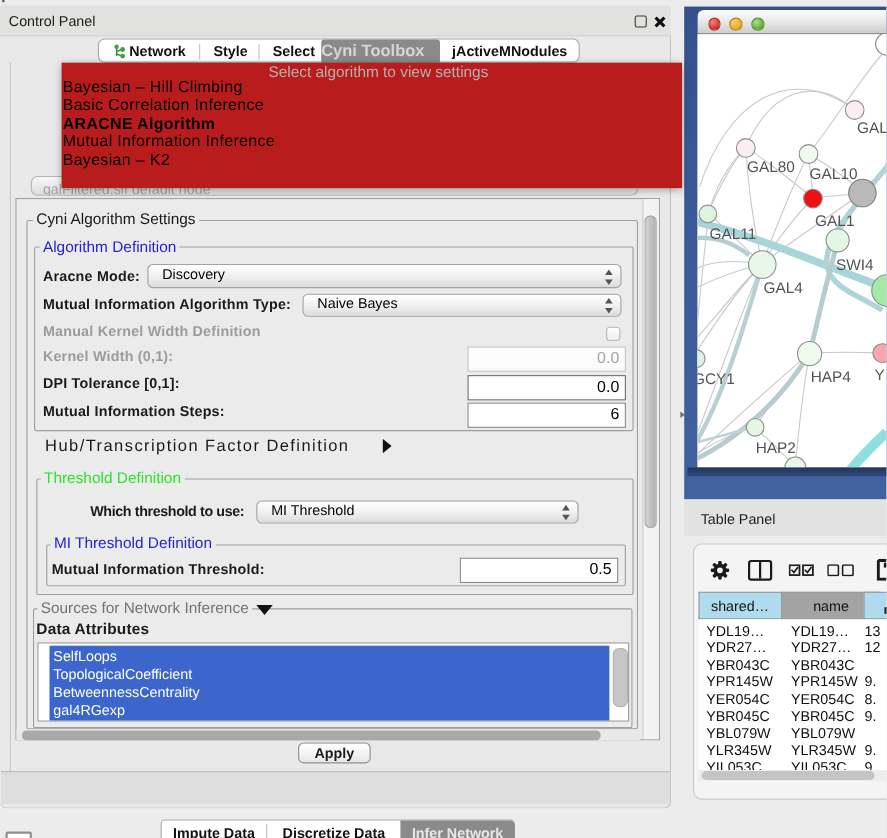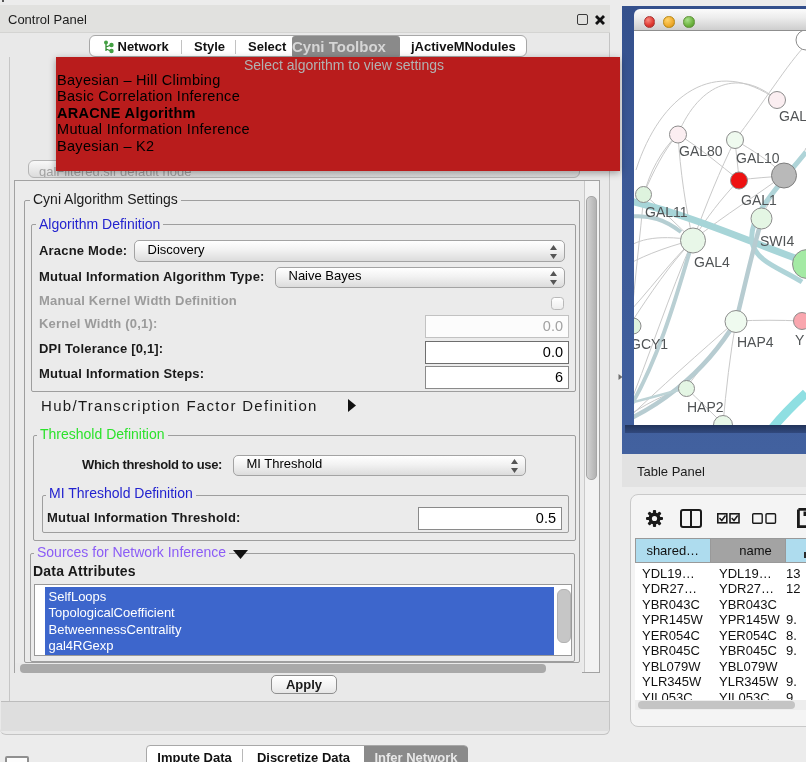--- a/index.html
+++ b/index.html
@@ -150,21 +150,21 @@
       <path d="M4.5 0 L8 5 L1 5 Z M4.5 14 L8 9 L1 9 Z" fill="#555"></path>
     </svg>
 </div>
 
 <div class="group" style="left:42px;top:495px;width:525px;height:36px;"></div>
 <div class="gtitle" style="left:46px;top:484.5px;color:#2323cf;">MI Threshold Definition</div>
 <div class="lbl" style="left:47px;top:509.5px;">Mutual Information Threshold:</div>
 <div class="tfield" style="left:418px;top:507px;">0.5</div>
 
 <div class="group" style="left:29.5px;top:552.5px;width:543.5px;height:107px;"></div>
-<div class="gtitle" style="left:34px;top:544.4px;color:#8b5cf6;">Sources for Network Inference</div>
+<div class="gtitle" style="left:34px;top:544.4px;color:#737373;">Sources for Network Inference</div>
 <svg class="abs" style="left:233px;top:549.5px" width="15" height="9" viewBox="0 0 15 9">
     <path d="M0 0 L15 0 L7.5 9 Z" fill="#111"></path>
   </svg>
 <div class="lbl" style="left:33px;top:563.4px;font-size:14px;">Data Attributes</div>
 
 <div class="abs" style="left:33.5px;top:584px;width:538.5px;height:72px;background:#fff;border:1px solid #999;box-sizing:border-box;overflow:hidden;">
   <div style="position:absolute;left:10px;top:2px;width:509px;height:85px;background:#3d66cc;"></div>
   <div style="position:absolute;left:14px;top:3.7px;font-size:13px;color:#fff;">SelfLoops</div>
   <div style="position:absolute;left:14px;top:20.1px;font-size:13px;color:#fff;">TopologicalCoefficient</div>
   <div style="position:absolute;left:14px;top:36.5px;font-size:13px;color:#fff;">BetweennessCentrality</div>

